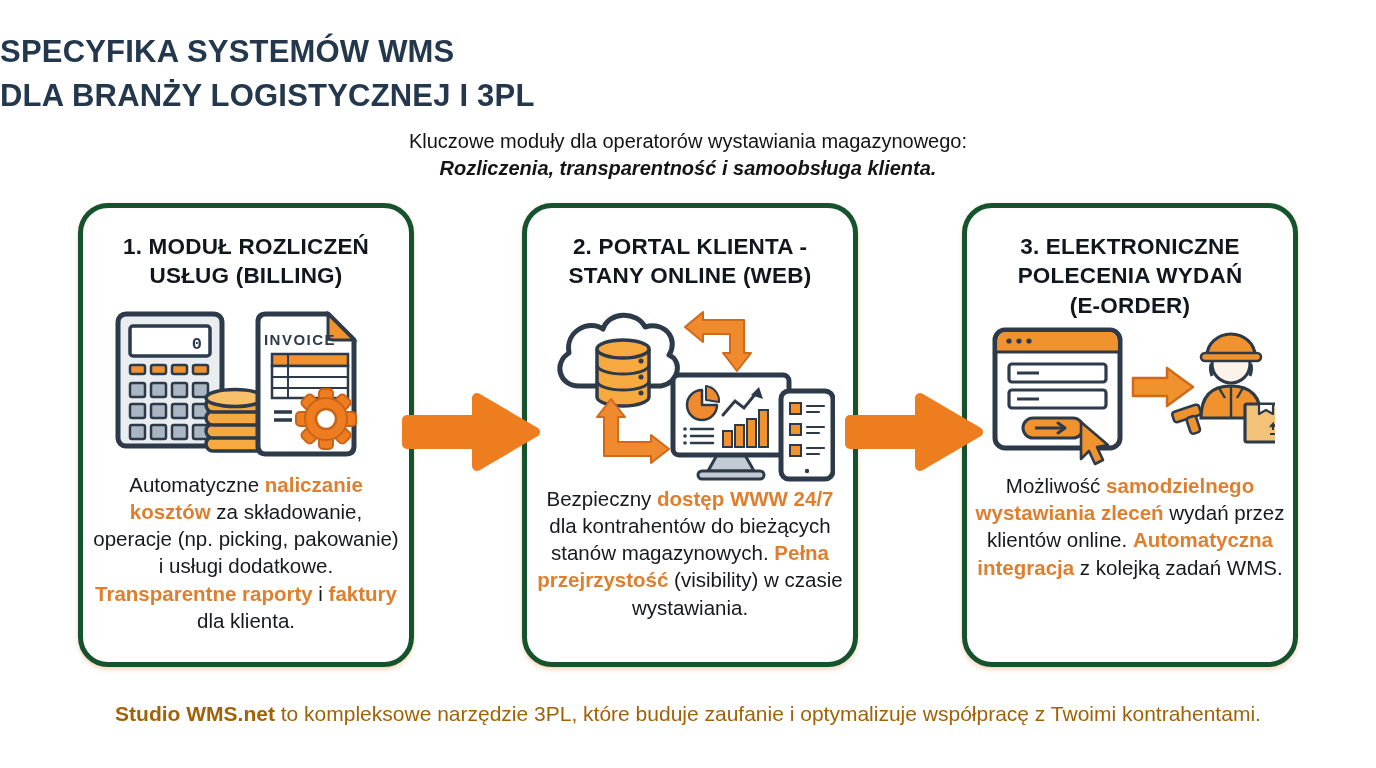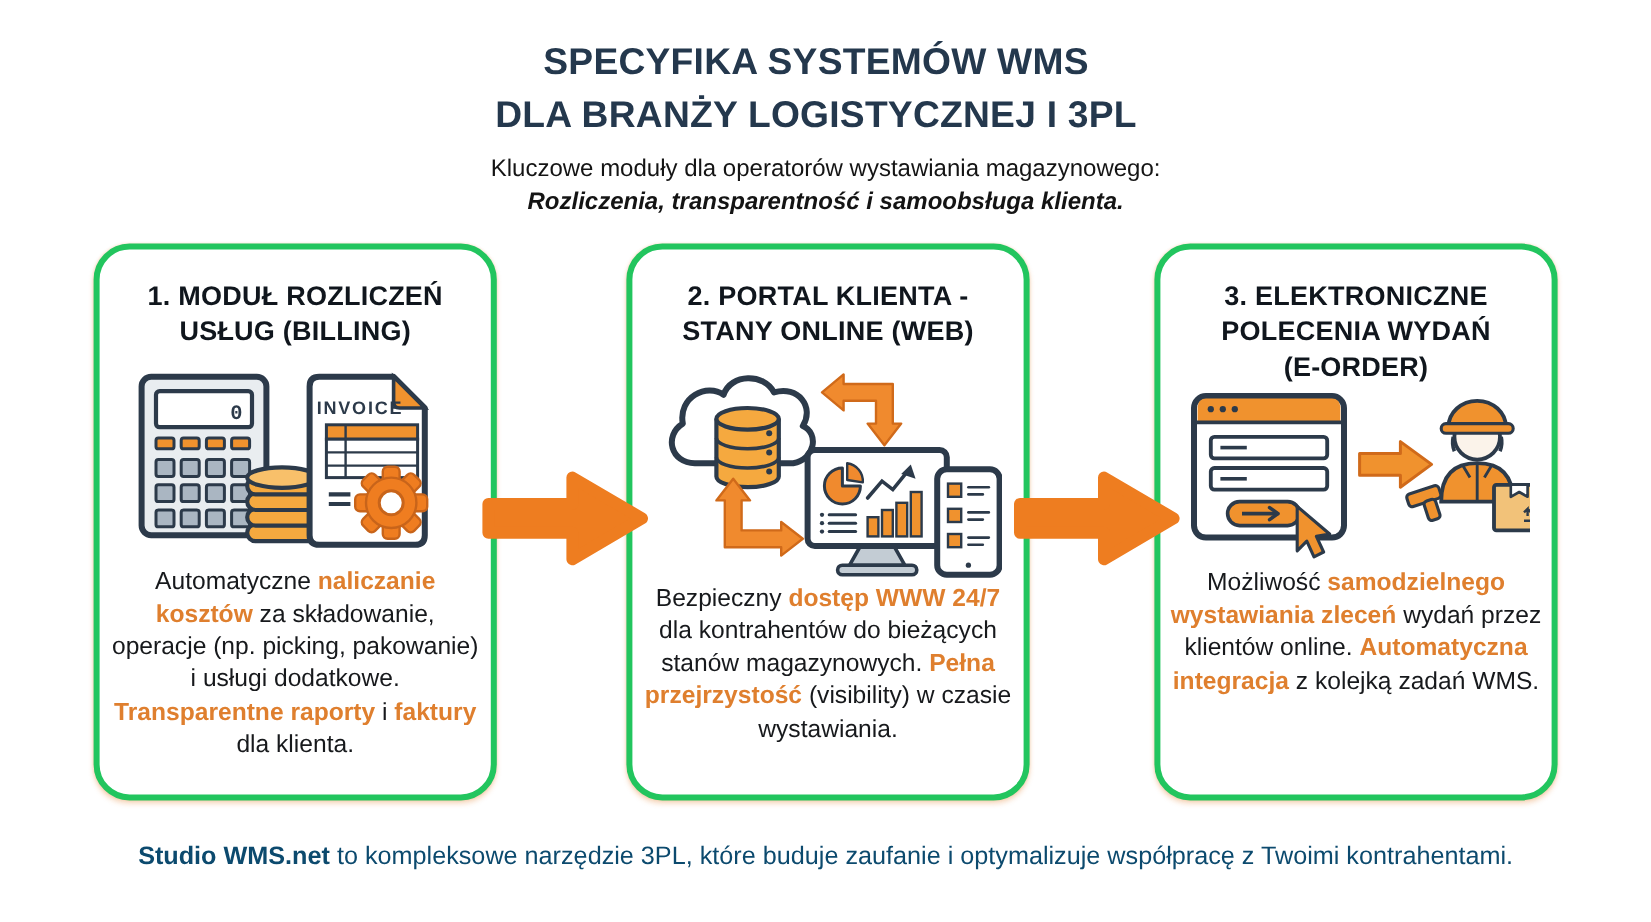--- a/index.html
+++ b/index.html
@@ -12,45 +12,45 @@
   
   .logo { position:absolute; left:36px; top:12px; display:flex; align-items:flex-start; }
   .logo-hex { width:62px; height:76px; margin-right:14px; }
   .logo-textblock { margin-top:22px; }
   .logo-brand { font-size:27px; letter-spacing:0.5px; color:#2e3f50; white-space:nowrap; }
   .logo-brand .b { font-weight:700; }
   .logo-brand .l { font-weight:400; }
   .logo-brand sup { font-size:11px; vertical-align:super; }
   .logo-tagline { text-align:right; color:#e2701c; font-style:italic; font-size:15px; font-weight:700; margin-top:0px; padding-right:16px; }
   
-  .title { position:absolute; left:0; right:16px; top:30px; text-align:center;
+  .title { position:absolute; left:0; right:16px; top:30px; text-align:left;
            font-size:31px; font-weight:700; color:#24384d; line-height:1.42; letter-spacing:0.2px; }
   .subtitle { position:absolute; left:0; right:0; top:128px; text-align:center;
               font-size:20px; color:#141414; line-height:1.35; }
   .subtitle .bold { font-weight:700;font-style:italic; }
   
   .card {
     position:absolute; top:203px; width:336px; height:464px; background:#ffffff;
-    border:5px solid #22c55e; border-radius:30px;
+    border:5px solid #14532d; border-radius:30px;
     box-shadow:0 3px 4px rgba(226,128,47,.28), 0 0 2px rgba(226,128,47,.18);
     display:flex; flex-direction:column; align-items:center;
   }
   .card-1 { left:78px; } .card-2 { left:522px; } .card-3 { left:962px; }
   .card-title { margin-top:24px; text-align:center; font-size:22.5px; font-weight:700;
                 color:#10161d; line-height:1.3; letter-spacing:0.2px; }
   .card-icon { flex:0 0 178px; display:flex; align-items:center; justify-content:center; width:100%; }
   .card-3 .card-icon { flex:0 0 150px; }
   .card-body { text-align:center; font-size:20.5px; line-height:1.33; color:#17191c; padding:2px 8px 0; }
   .card-body .hl { color:#df7f2e; font-weight:700; }
   
   .flow-arrow { position:absolute; top:390px; width:140px; height:84px; z-index:5; }
   .flow-arrow-1 { left:401px; } .flow-arrow-2 { left:844px; }
   
   .footer { position:absolute; left:0; right:0; top:702px; text-align:center;
-            font-size:21px; color:#0c4a6e; }
+            font-size:21px; color:#a16207; }
   .footer .bold { font-weight:700; }
 </style>
 </head>
 <body>
 
 <div class="canvas">
 
 
   <div class="title">SPECYFIKA SYSTEMÓW WMS<br>DLA BRANŻY LOGISTYCZNEJ I 3PL</div>
   <div class="subtitle">

